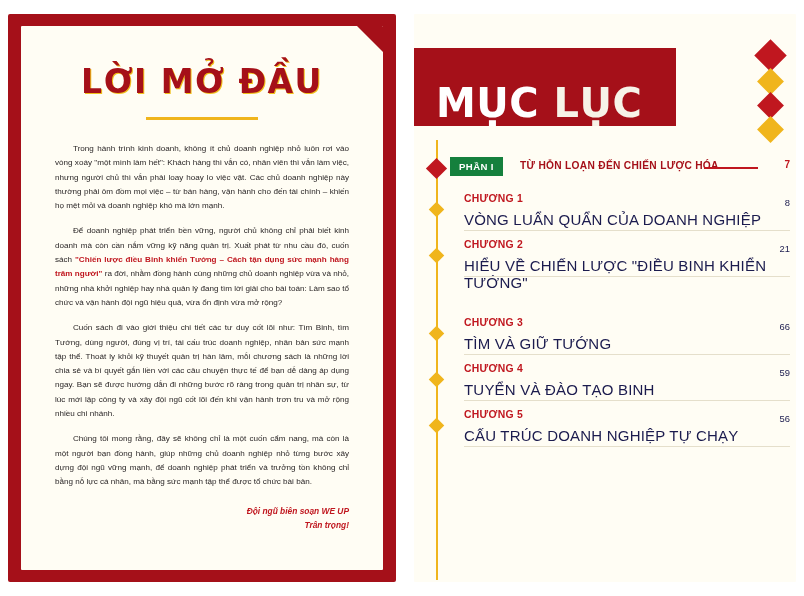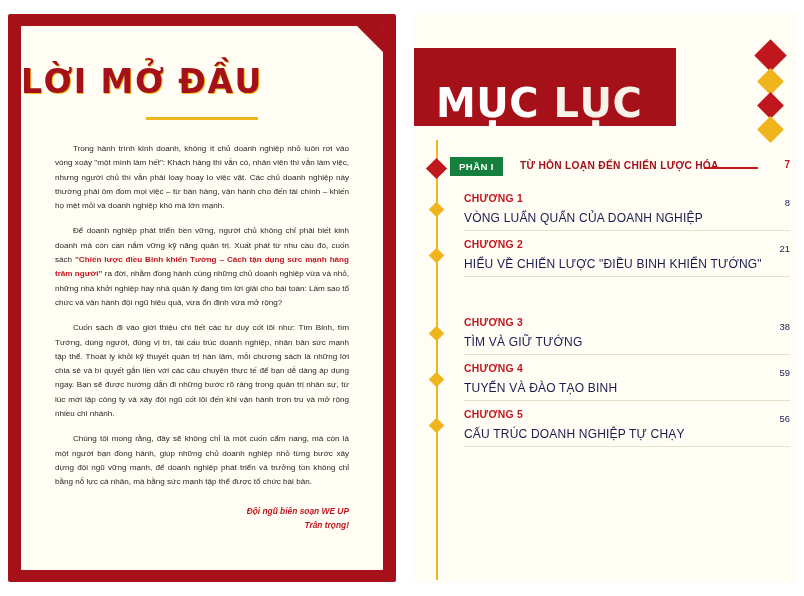--- a/index.html
+++ b/index.html
@@ -56,20 +56,21 @@
     position: absolute;
     right: 0;
     top: 0;
     width: 0;
     height: 0;
     border-left: 26px solid transparent;
     border-top: 26px solid #a51019;
   }
   .heading-wrap {
     margin-top: 36px;
+    text-align: center;
   }
   .heading-title {
     font-family: "DejaVu Sans", sans-serif;
     font-weight: bold;
     font-size: 33px;
     letter-spacing: 1.5px;
     color: #a51019;
     text-shadow: 1px 1px 0 #f0c01c;
     margin: 0;
   }
@@ -255,21 +256,21 @@
     color: #c0171f;
     font-weight: bold;
     font-size: 10.4px;
     letter-spacing: 0.3px;
   }
   .chap-sub {
     position: absolute;
     left: 62px;
     top: 21px;
     color: #1b1b4e;
-    font-size: 12px;
+    font-size: 15px;
     letter-spacing: 0.2px;
   }
   .chap-page {
     position: absolute;
     right: 14px;
     top: 7px;
     color: #1b1b4e;
     font-size: 9.4px;
     width: 24px;
     text-align: right;
@@ -356,21 +357,21 @@
         <div class="chap-sep"></div>
       </div>
 
       <div style="height:32px;"></div>
 
 
       <div class="chap-row">
         <div class="chap-marker"></div>
         <div class="chap-name">CHƯƠNG 3</div>
         <div class="chap-sub">TÌM VÀ GIỮ TƯỚNG</div>
-        <div class="chap-page">38</div>
+        <div class="chap-page">66</div>
         <div class="chap-sep"></div>
       </div>
 
       <div class="chap-row">
         <div class="chap-marker"></div>
         <div class="chap-name">CHƯƠNG 4</div>
         <div class="chap-sub">TUYỂN VÀ ĐÀO TẠO BINH</div>
         <div class="chap-page">59</div>
         <div class="chap-sep"></div>
       </div>

